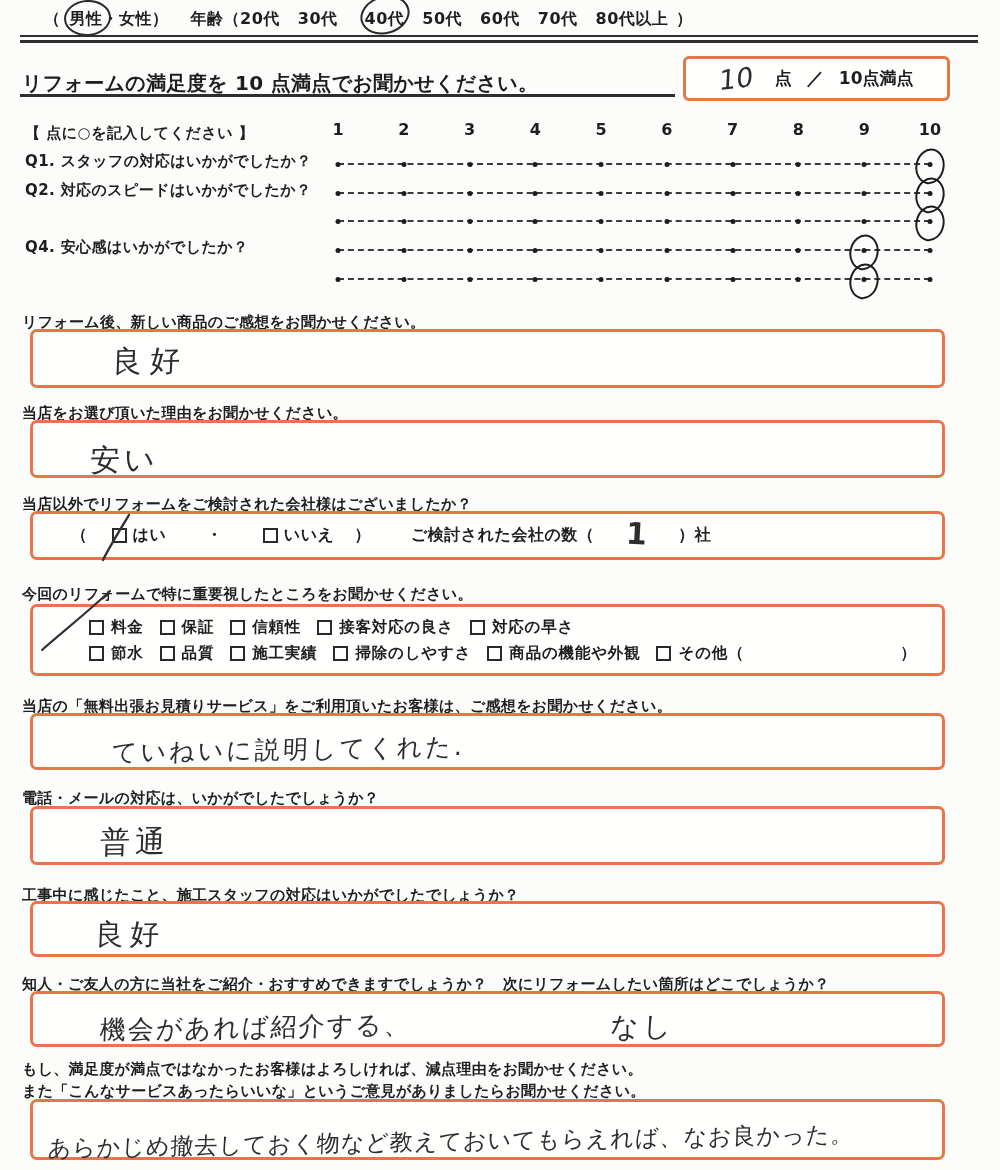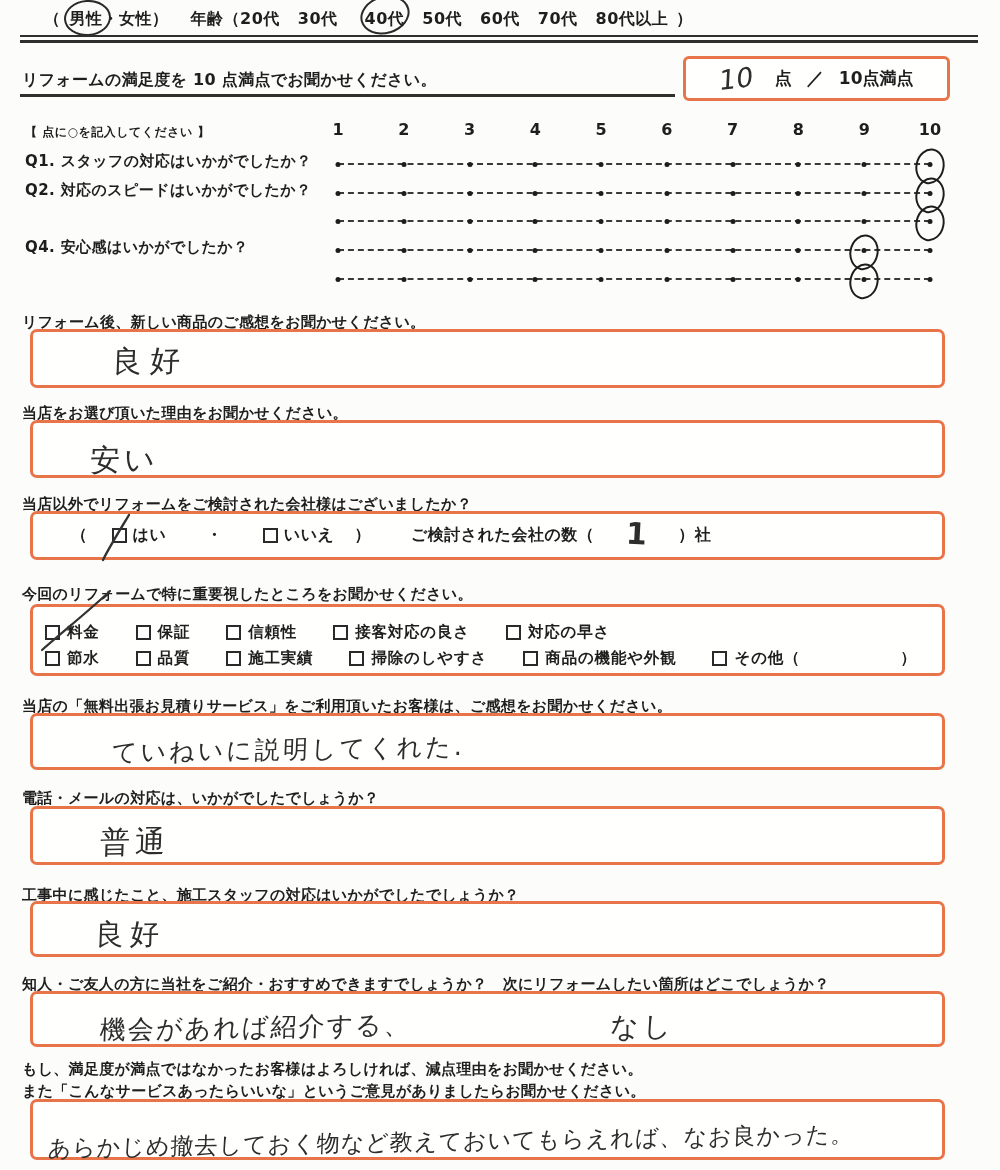--- a/index.html
+++ b/index.html
@@ -39,21 +39,21 @@
   
   .score-box{
     position:absolute;left:683px;top:56px;width:267px;height:45px;
     border:3px solid var(--orange);border-radius:6px;background:#fffffe;
     box-sizing:border-box;display:flex;align-items:center;justify-content:center;gap:15px;
   }
   .score-box .printed{font-size:17px;font-weight:bold;}
   .score-hand{font-size:27px;color:var(--hand);transform:rotate(-7deg) skewX(-10deg);margin-right:6px;}
   
   .rating-block{position:absolute;left:0;top:118px;width:1000px;height:185px;}
-  .rating-instr{position:absolute;left:25px;top:6px;font-size:12px;font-weight:bold;letter-spacing:.5px;}
+  .rating-instr{position:absolute;left:25px;top:6px;font-size:15px;font-weight:bold;letter-spacing:.5px;}
   .scale-nums{position:absolute;left:338px;top:2px;width:592px;height:20px;}
   .scale-num{position:absolute;transform:translateX(-50%);font-size:16px;font-weight:bold;}
   .q-label{position:absolute;left:25px;font-size:15px;font-weight:bold;letter-spacing:.4px;white-space:nowrap;}
   .qline{position:absolute;left:338px;width:592px;height:0;border-top:2px dashed #3a3a3a;}
   .dot{position:absolute;width:5px;height:5px;border-radius:50%;background:#1d1d1d;top:-3.5px;transform:translateX(-50%);}
   .score-mark{
     position:absolute;width:25px;height:32px;border:2.2px solid #1d1d1d;border-radius:50%;
     top:2px;transform:translate(-50%,-52%) rotate(12deg);background:transparent;
   }
   
@@ -61,21 +61,21 @@
     display:flex;align-items:center;height:100%;padding-left:38px;box-sizing:border-box;
     font-size:16px;font-weight:bold;letter-spacing:.5px;
   }
   .chk-box{width:15px;height:15px;border:2px solid #2a2a2a;display:inline-block;flex:none;background:#fff;box-sizing:border-box;}
   .comp-line .m24{margin-left:24px;} .comp-line .m6{margin-left:6px;}
   .comp-line .m40{margin-left:40px;} .comp-line .m20{margin-left:20px;}
   .count-slot{display:inline-block;width:84px;text-align:center;position:relative;}
   .count-hand{font-size:30px;color:var(--hand);display:inline-block;transform:rotate(3deg);line-height:20px;}
   
   .prio-box{padding:10px 12px;box-sizing:border-box;}
-  .chk-row{display:flex;align-items:flex-end;gap:36px;height:26px;}
+  .chk-row{display:flex;align-items:flex-start;gap:16px;height:26px;margin-left:44px;}
   .chk-item{display:flex;align-items:center;gap:7px;font-size:15.5px;font-weight:bold;letter-spacing:.8px;white-space:nowrap;}
   .row-close{margin-left:auto;margin-right:14px;font-size:15.5px;font-weight:bold;}
   .slash{position:absolute;pointer-events:none;}
   .hdr2{line-height:22px;}
 </style>
 </head>
 <body>
 
 <div class="toprow">
   <span class="sp22"></span>
@@ -89,21 +89,21 @@
   <span>）</span>
   <span class="sp22"></span>
   <span>年齢</span>
   <span>（</span>
   <span id="age-options"><span class="age-opt">20代</span><span class="age-opt">30代</span><span class="age-opt circled"><span>40代</span><span class="circle-mark circle-age"></span></span><span class="age-opt">50代</span><span class="age-opt">60代</span><span class="age-opt">70代</span><span class="age-opt">80代以上</span></span>
   <span>）</span>
 </div>
 <div class="rule" style="left:20px;top:35px;width:958px;height:2px;"></div>
 <div class="rule" style="left:20px;top:40px;width:958px;height:3px;"></div>
 
-<div class="hdr" style="left:22px;top:70px;font-size:16px;text-align:center;">リフォームの満足度を 10 点満点でお聞かせください。</div>
+<div class="hdr" style="left:22px;top:70px;font-size:20px;text-align:center;">リフォームの満足度を 10 点満点でお聞かせください。</div>
 <div class="rule" style="left:20px;top:94px;width:655px;height:3px;"></div>
 <div class="score-box">
   <span class="score-hand">10</span>
   <span class="printed">点</span>
   <span class="printed">／</span>
   <span class="printed">10点満点</span>
 </div>
 
 <div class="rating-block" id="rating-block">
   <div class="rating-instr">【 点に○を記入してください 】</div>

